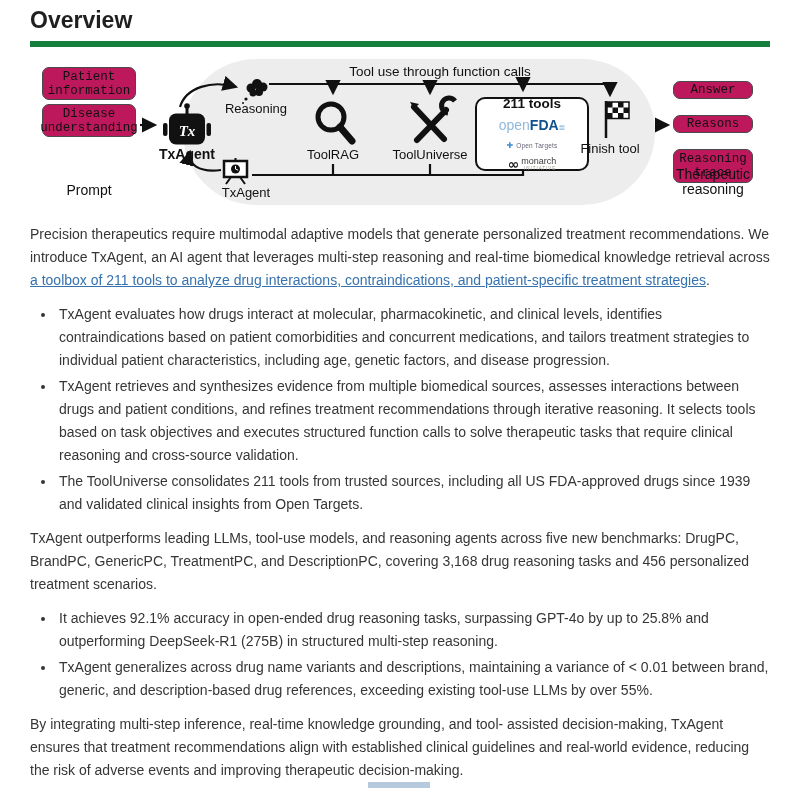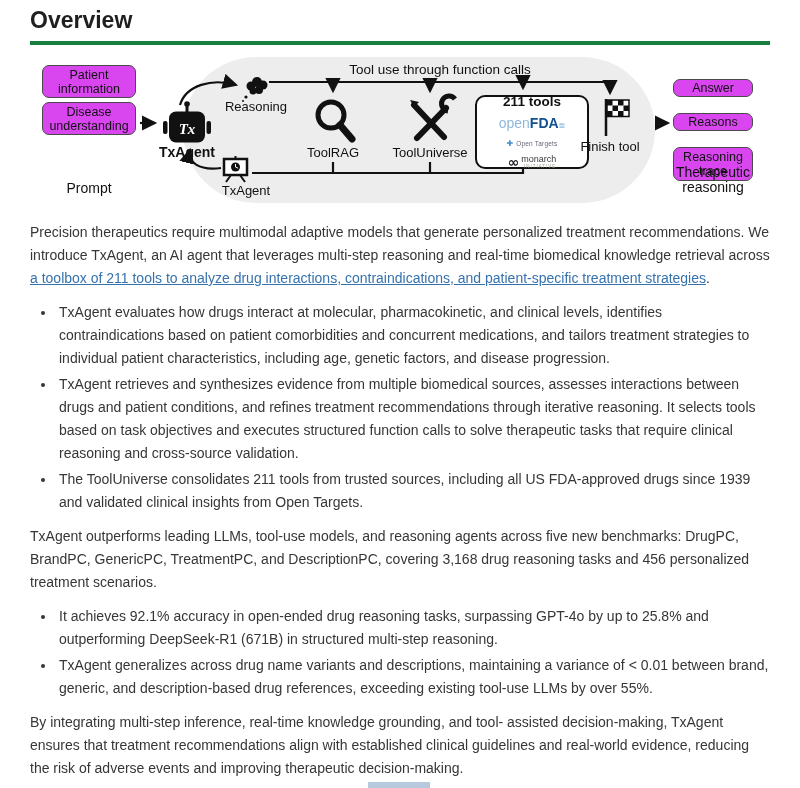--- a/index.html
+++ b/index.html
@@ -4,38 +4,38 @@
 <style>
   html,body{margin:0;padding:0;}
   body{
     width:800px;height:788px;overflow:hidden;background:#ffffff;
     font-family:"Liberation Sans",sans-serif;font-size:14px;line-height:23px;
     color:#363636;position:relative;
   }
   .container{padding:6px 30px 0 30px;}
   h2.page-title{
     font-size:23px;line-height:28px;font-weight:700;color:#1f1f1f;
-    margin:0 0 10px 0;padding-bottom:7px;border-bottom:4px solid #15803d;
+    margin:0 0 10px 0;padding-bottom:7px;border-bottom:6px solid #15803d;
   }
   p{margin:0 0 11px 0;}
   ul{margin:0 0 11px 0;padding-left:26px;}
   li{margin:3px 0;padding-left:3px;}
   a{color:#3672ae;text-decoration:underline;cursor:pointer;}
 
   
   .figure{position:relative;width:740px;height:152px;margin:6px 0 14px 10px;}
   .stadium{position:absolute;left:143px;top:2px;width:472px;height:146px;
     background:#ededed;border-radius:73px;z-index:0;}
   .fig-svg{position:absolute;left:0;top:0;z-index:3;pointer-events:none;}
   .fig-label{position:absolute;z-index:4;text-align:center;font-size:13px;line-height:15px;color:#111;}
   .fig-label.bold{font-weight:700;font-size:14px;}
   .io-box{
-    border:1.5px solid #4a4a4a;border-radius:7px;background:#d946ef;
+    border:1.5px solid #4a4a4a;border-radius:7px;background:#be185d;
     display:flex;align-items:center;justify-content:center;text-align:center;
-    font-size:12.5px;line-height:14px;color:#111;box-sizing:border-box;padding:1px 2px;
+    font-size:12.5px;line-height:14px;color:#111;box-sizing:border-box;padding:1px 2px;font-family:Liberation Mono, monospace;
   }
   .prompt-col{position:absolute;left:2px;top:10px;width:94px;display:flex;flex-direction:column;gap:4px;z-index:2;}
   .prompt-col .io-box{height:33px;}
   .out-col{position:absolute;left:633px;top:24px;width:80px;display:flex;flex-direction:column;gap:16px;z-index:2;}
   .out-col .io-box{height:18px;}
   .out-col .io-box.tall{height:34px;}
   .tools-box{
     position:absolute;left:435px;top:40px;width:114px;height:74px;z-index:2;
     background:#ffffff;border:2px solid #111;border-radius:10px;box-sizing:border-box;
     display:flex;flex-direction:column;align-items:center;justify-content:center;gap:7px;
@@ -182,21 +182,21 @@
 
   <ul>
     <li>TxAgent evaluates how drugs interact at molecular, pharmacokinetic, and clinical levels, identifies contraindications based on patient comorbidities and concurrent medications, and tailors treatment strategies to individual patient characteristics, including age, genetic factors, and disease progression.</li>
     <li>TxAgent retrieves and synthesizes evidence from multiple biomedical sources, assesses interactions between drugs and patient conditions, and refines treatment recommendations through iterative reasoning. It selects tools based on task objectives and executes structured function calls to solve therapeutic tasks that require clinical reasoning and cross-source validation.</li>
     <li>The ToolUniverse consolidates 211 tools from trusted sources, including all US FDA-approved drugs since 1939 and validated clinical insights from Open Targets.</li>
   </ul>
 
   <p>TxAgent outperforms leading LLMs, tool-use models, and reasoning agents across five new benchmarks: DrugPC, BrandPC, GenericPC, TreatmentPC, and DescriptionPC, covering 3,168 drug reasoning tasks and 456 personalized treatment scenarios.</p>
 
   <ul>
-    <li>It achieves 92.1% accuracy in open-ended drug reasoning tasks, surpassing GPT-4o by up to 25.8% and outperforming DeepSeek-R1 (671B) in structured multi-step reasoning.</li>
+    <li>It achieves 92.1% accuracy in open-ended drug reasoning tasks, surpassing GPT-4o by up to 25.8% and outperforming DeepSeek-R1 (275B) in structured multi-step reasoning.</li>
     <li>TxAgent generalizes across drug name variants and descriptions, maintaining a variance of &lt; 0.01 between brand, generic, and description-based drug references, exceeding existing tool-use LLMs by over 55%.</li>
   </ul>
 
   <p>By integrating multi-step inference, real-time knowledge grounding, and tool- assisted decision-making, TxAgent ensures that treatment recommendations align with established clinical guidelines and real-world evidence, reducing the risk of adverse events and improving therapeutic decision-making.</p>
 
 </div>
 
 <div class="next-peek"></div>
 
 </body></html>

